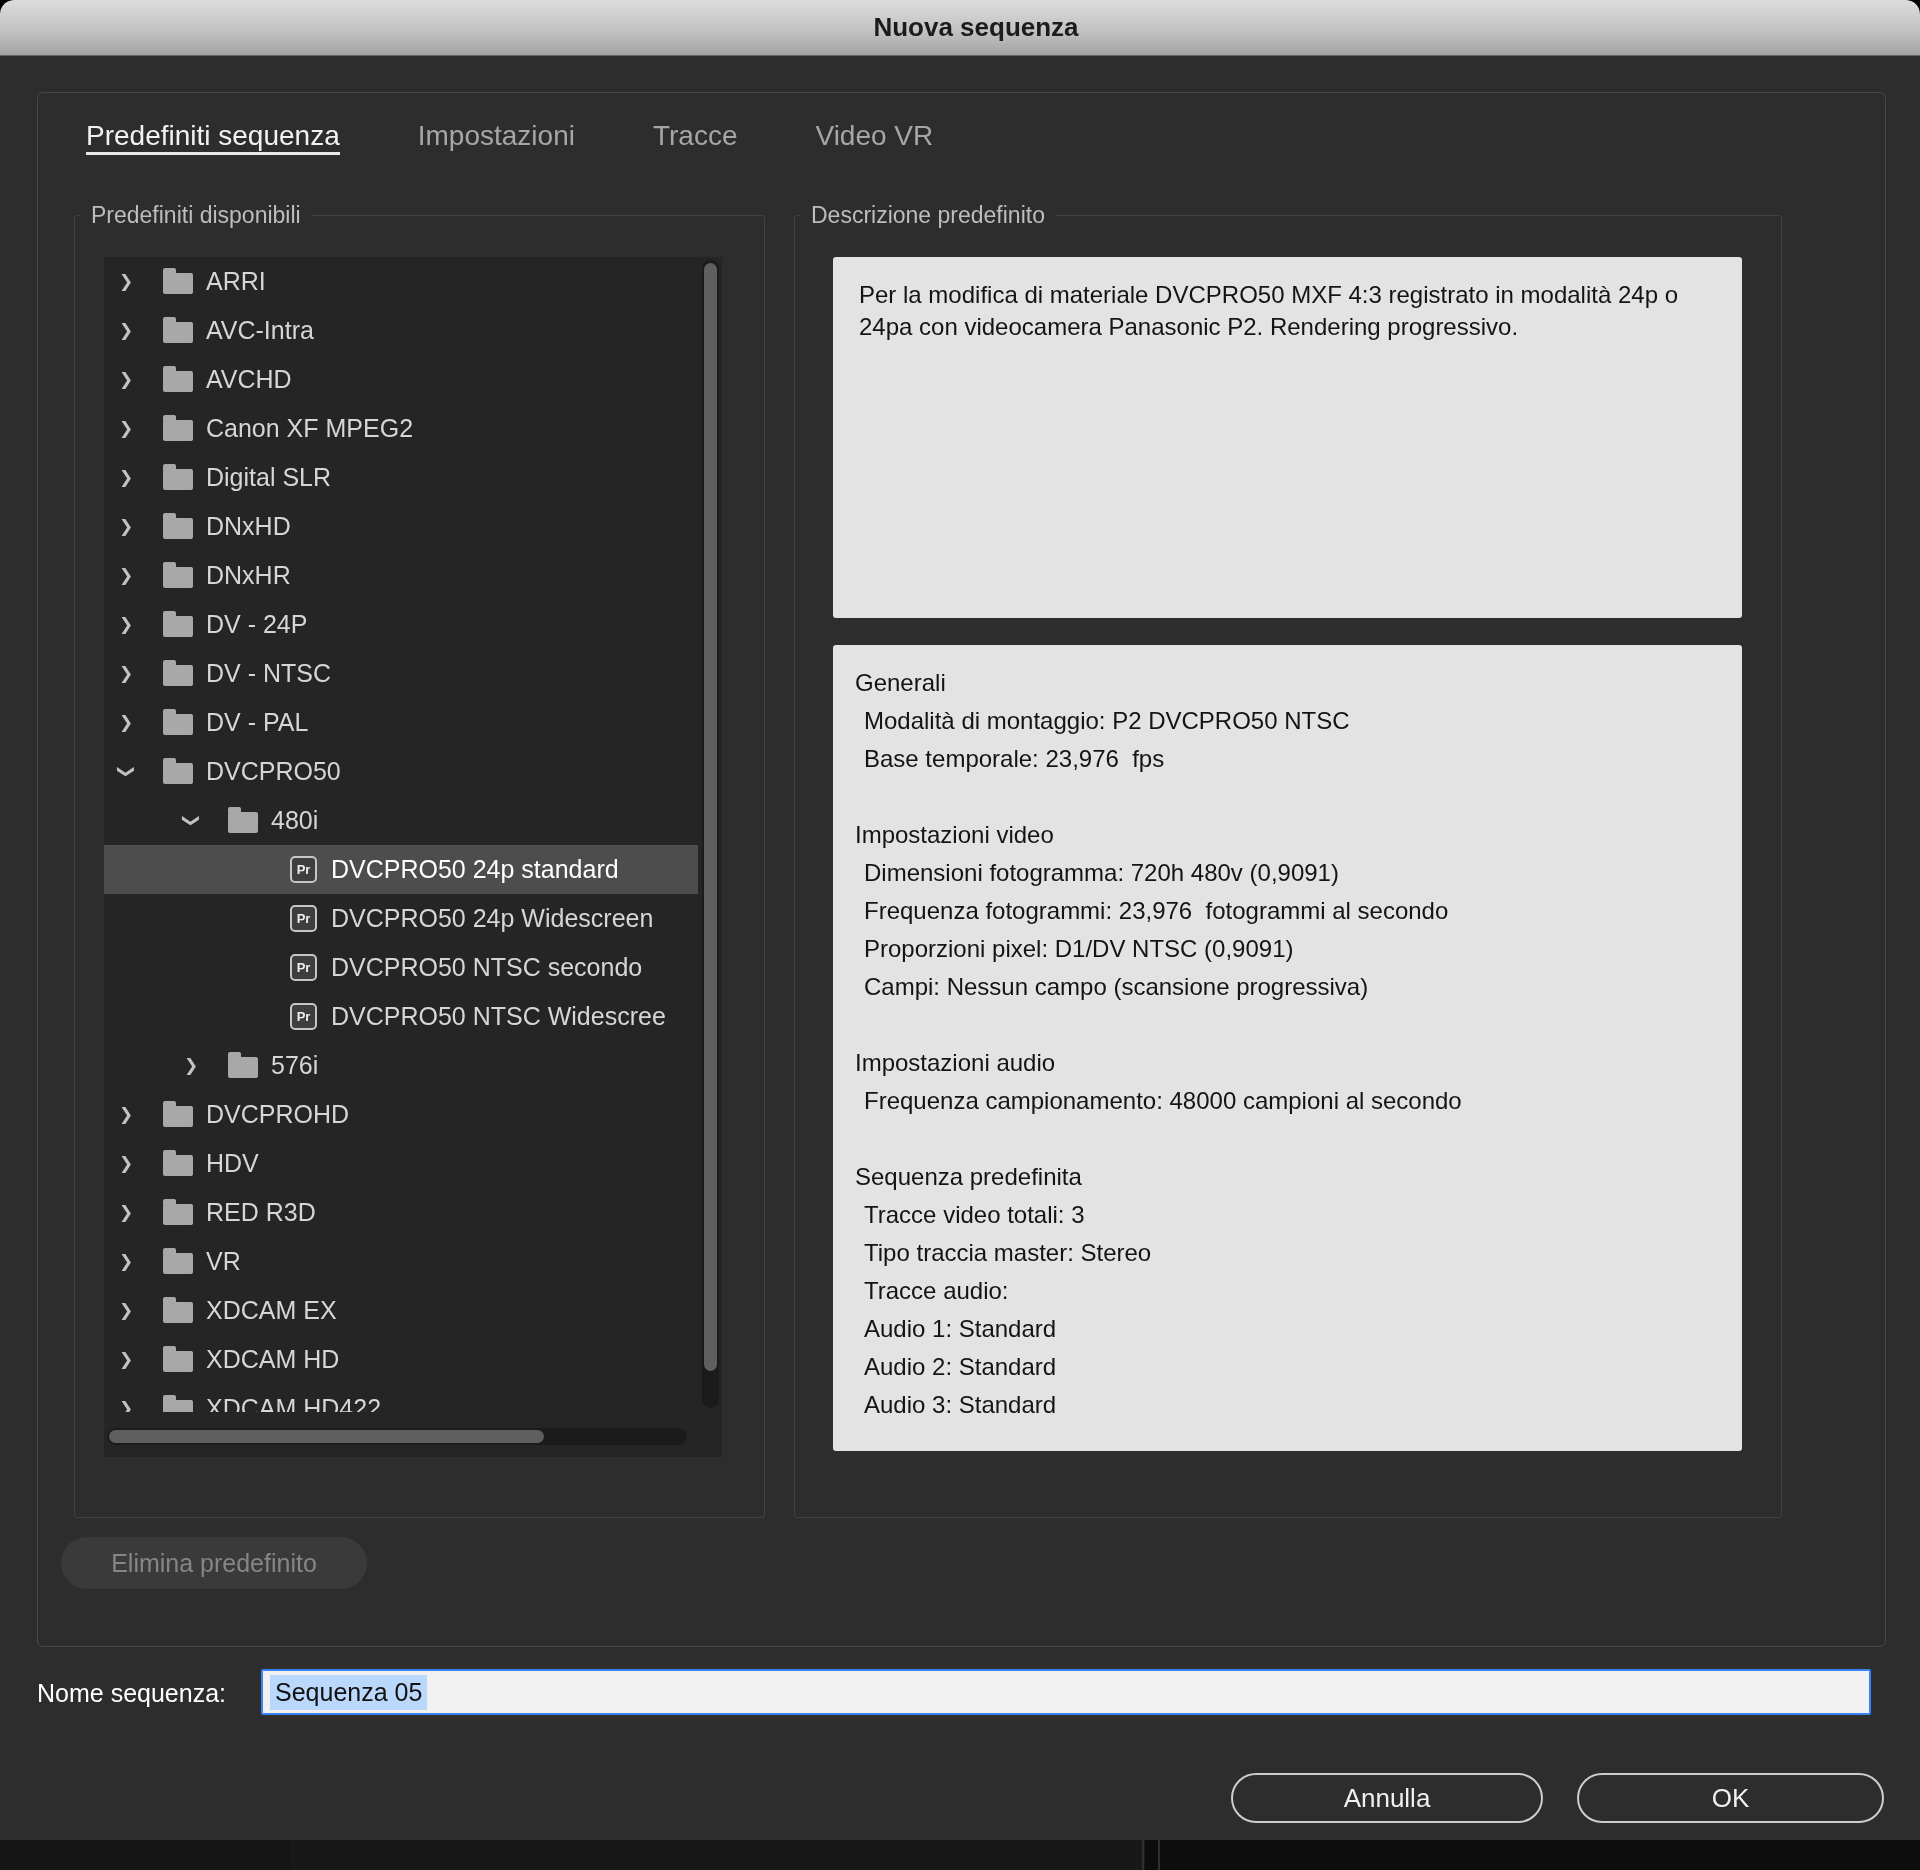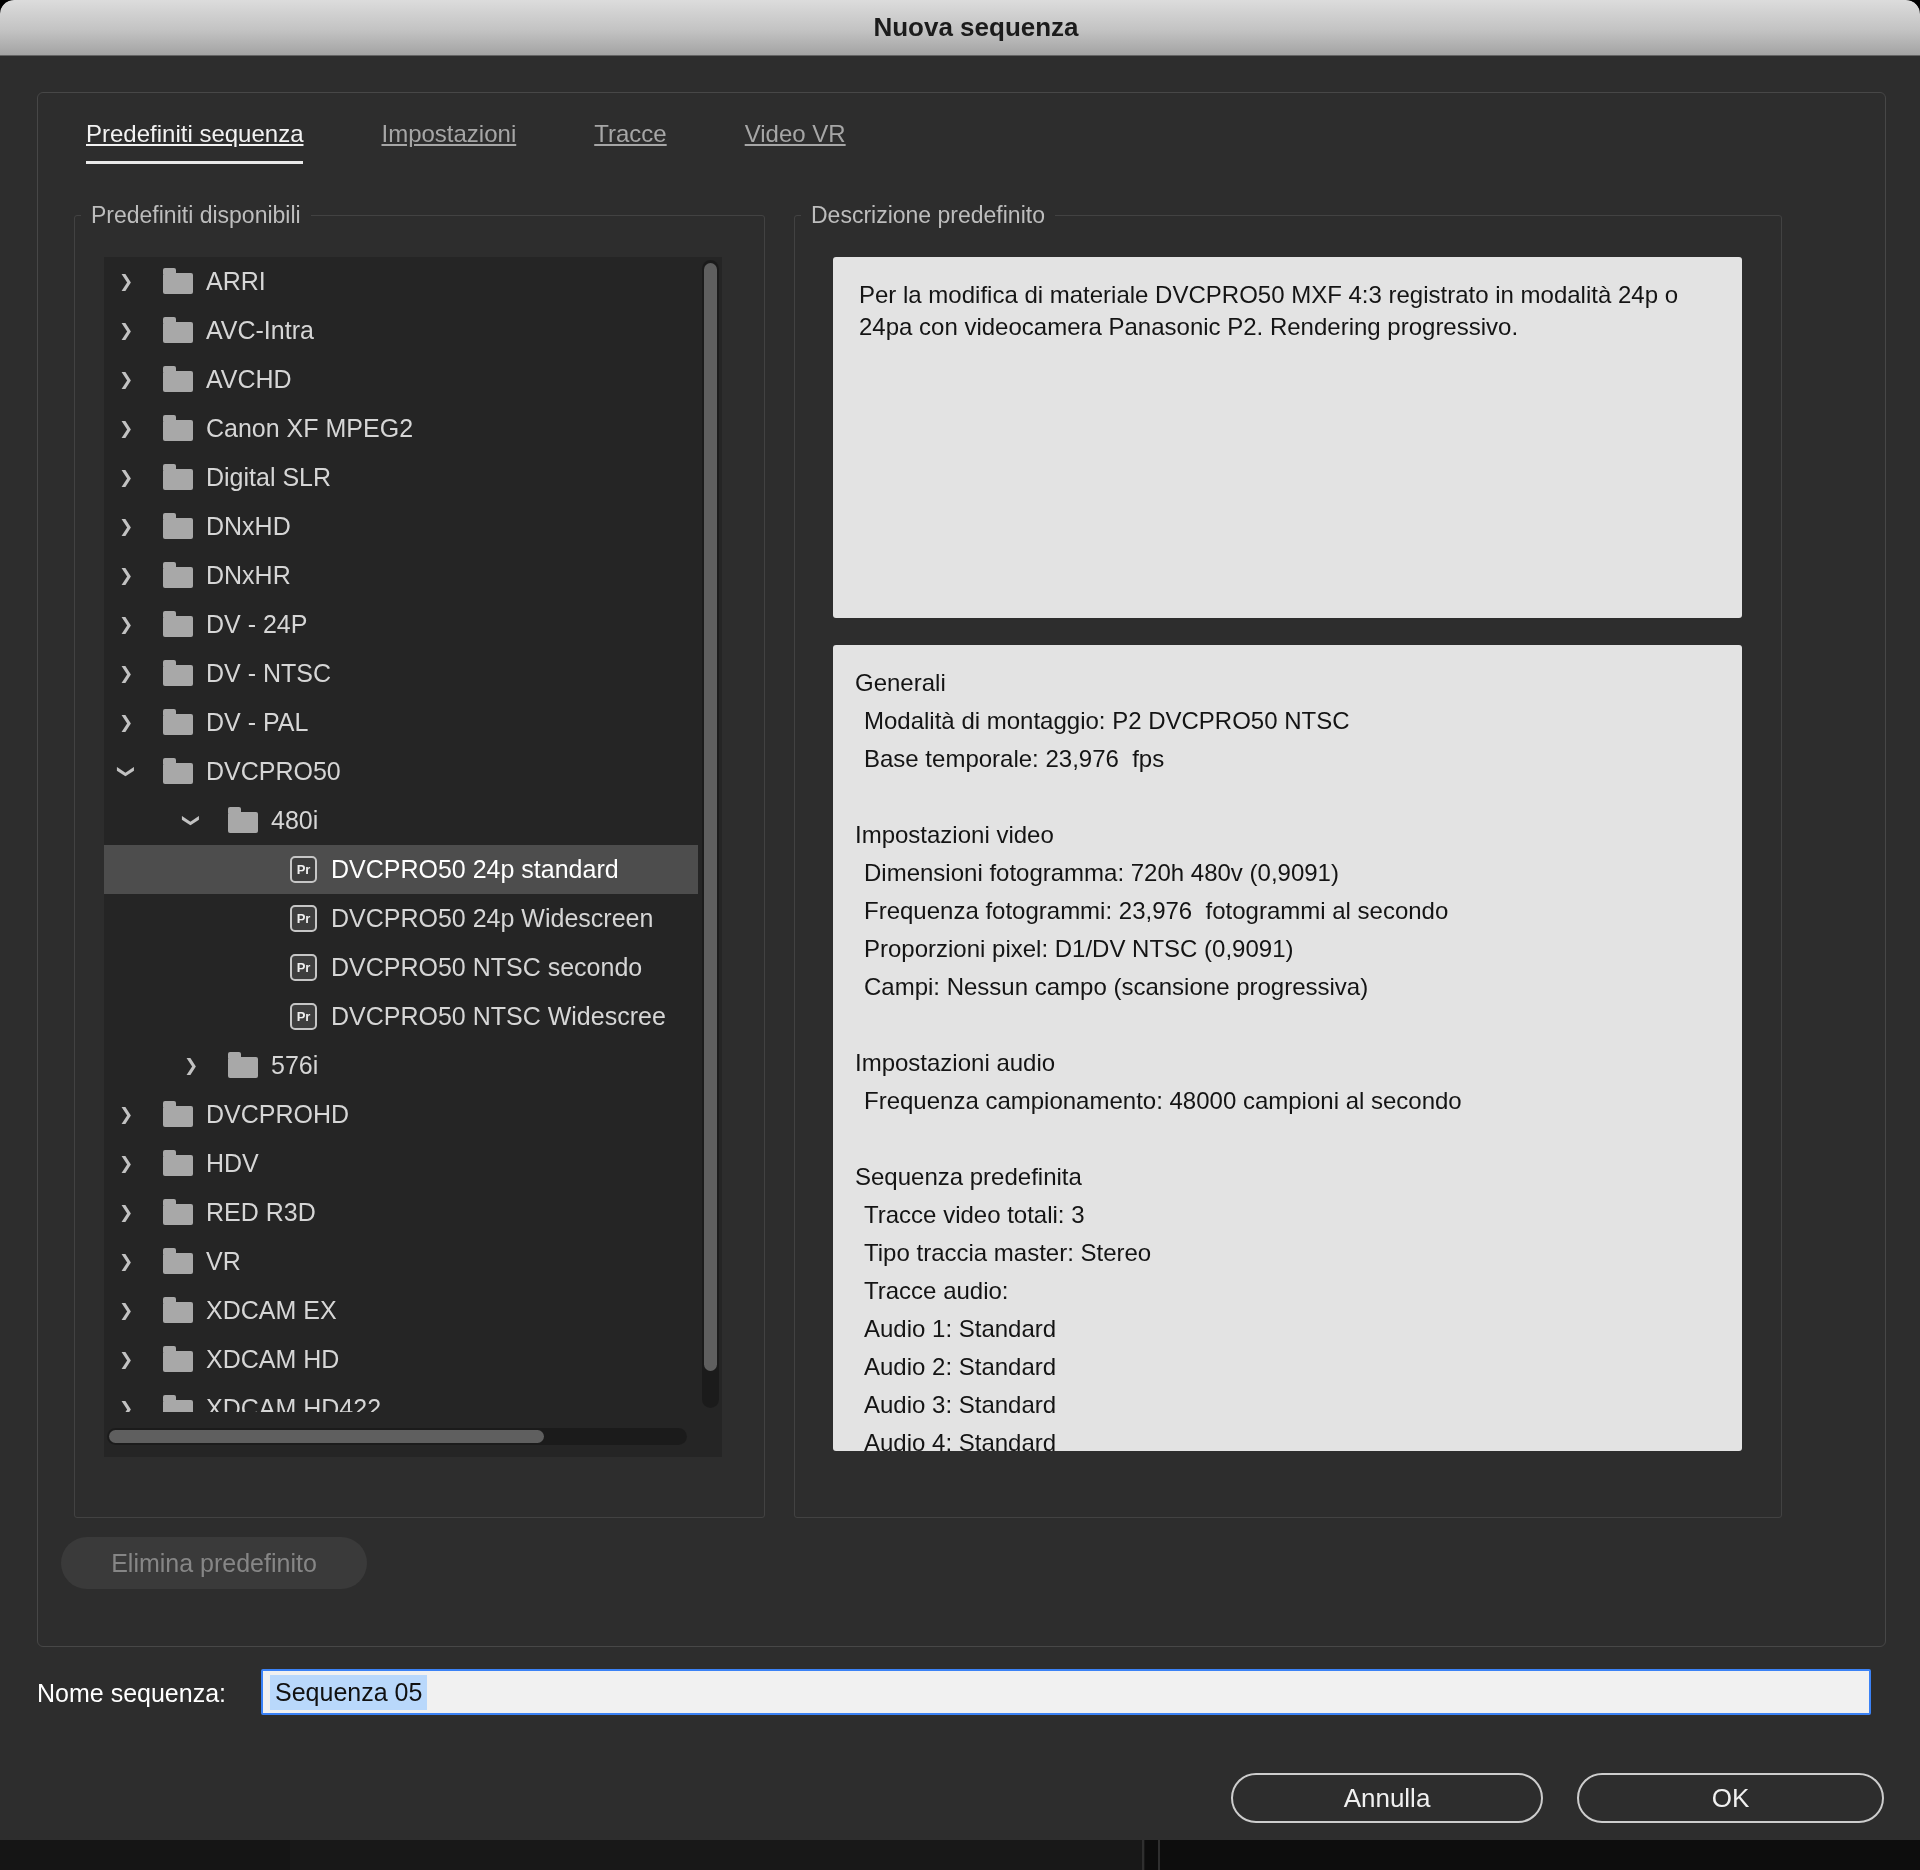--- a/index.html
+++ b/index.html
@@ -23,21 +23,21 @@
   .titlebar .title { font-size:26px; font-weight:700; color:#1c1c1c;margin-left:32px; }
 
   
   .content-frame {
     position:absolute; left:37px; top:92px; width:1849px; height:1555px;
     border:1px solid #474747; border-radius:6px;
   }
 
   
   .tabs { position:absolute; left:86px; top:120px; display:flex; gap:78px; }
-  .tab { font-size:24px; color:#a6a6a6; padding-bottom:13px; cursor:default;text-decoration:underline; }
+  .tab { font-size:28px; color:#a6a6a6; cursor:default; }
   .tab.active { color:#f2f2f2; border-bottom:3px solid #e9e9e9; }
 
   
   fieldset {
     position:absolute; border:1px solid #424242; border-radius:3px;
   }
   fieldset legend {
     margin-left:6px; padding:0 10px; color:#bdbdbd; font-size:23px;
   }
   .fs-left  { left:74px;  top:202px; width:691px; height:1316px; }
@@ -324,21 +324,20 @@
       <div class="detail-line header">Impostazioni audio</div>
       <div class="detail-line">Frequenza campionamento: 48000 campioni al secondo</div>
       <div class="detail-line"></div>
       <div class="detail-line header">Sequenza predefinita</div>
       <div class="detail-line">Tracce video totali: 3</div>
       <div class="detail-line">Tipo traccia master: Stereo</div>
       <div class="detail-line">Tracce audio:</div>
       <div class="detail-line">Audio 1: Standard</div>
       <div class="detail-line">Audio 2: Standard</div>
       <div class="detail-line">Audio 3: Standard</div>
-      <div class="detail-line">Audio 4: Standard</div>
     </div>
 
   <button class="btn-delete">Elimina predefinito</button>
 
   <div class="seq-label">Nome sequenza:</div>
   <div class="seq-input">
     <span class="sel">Sequenza 05</span>
   </div>
 
   <div class="btn-outline btn-cancel">Annulla</div>

